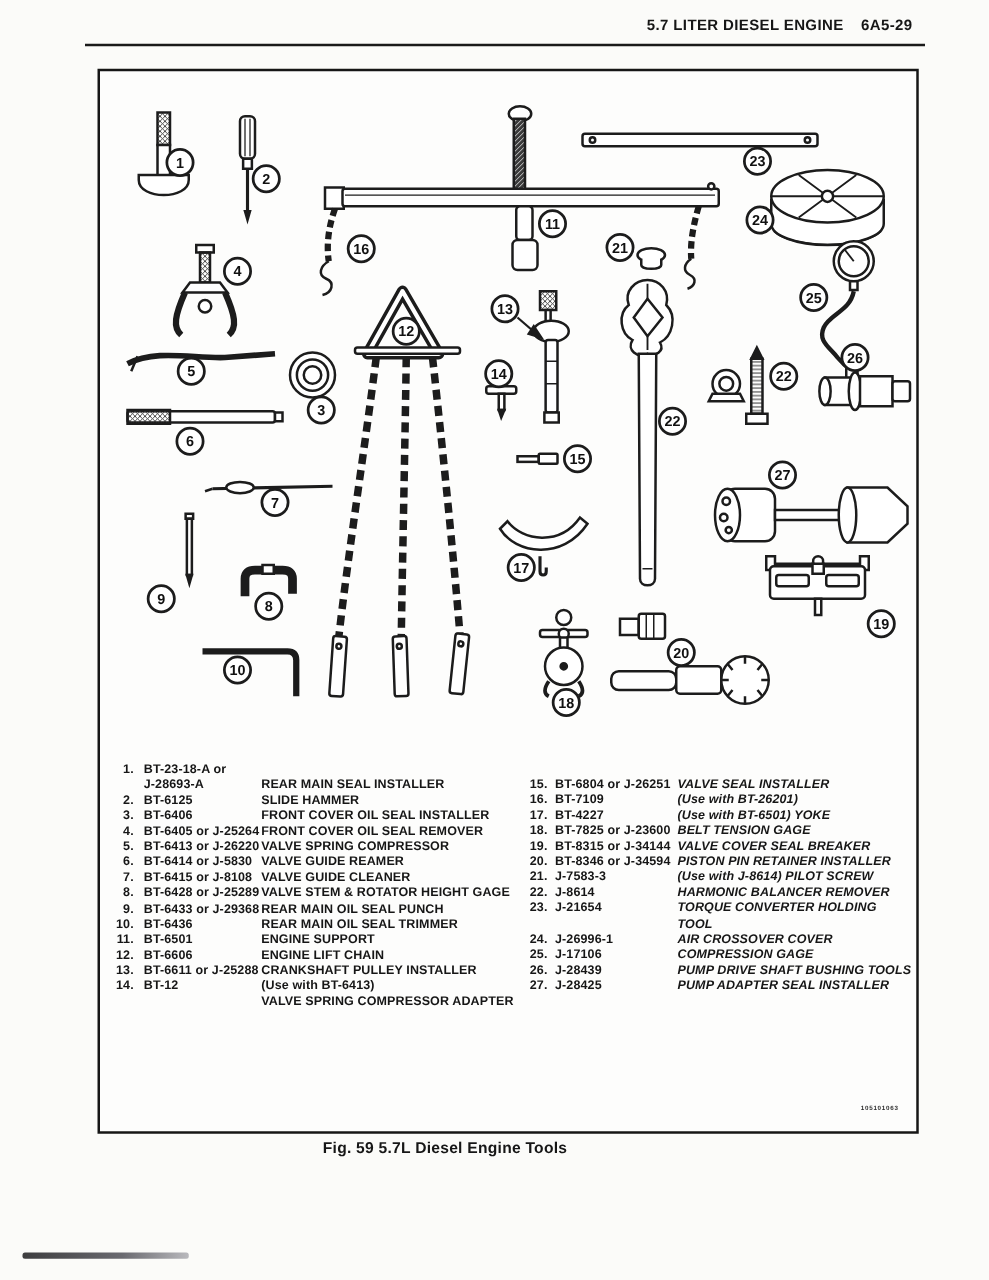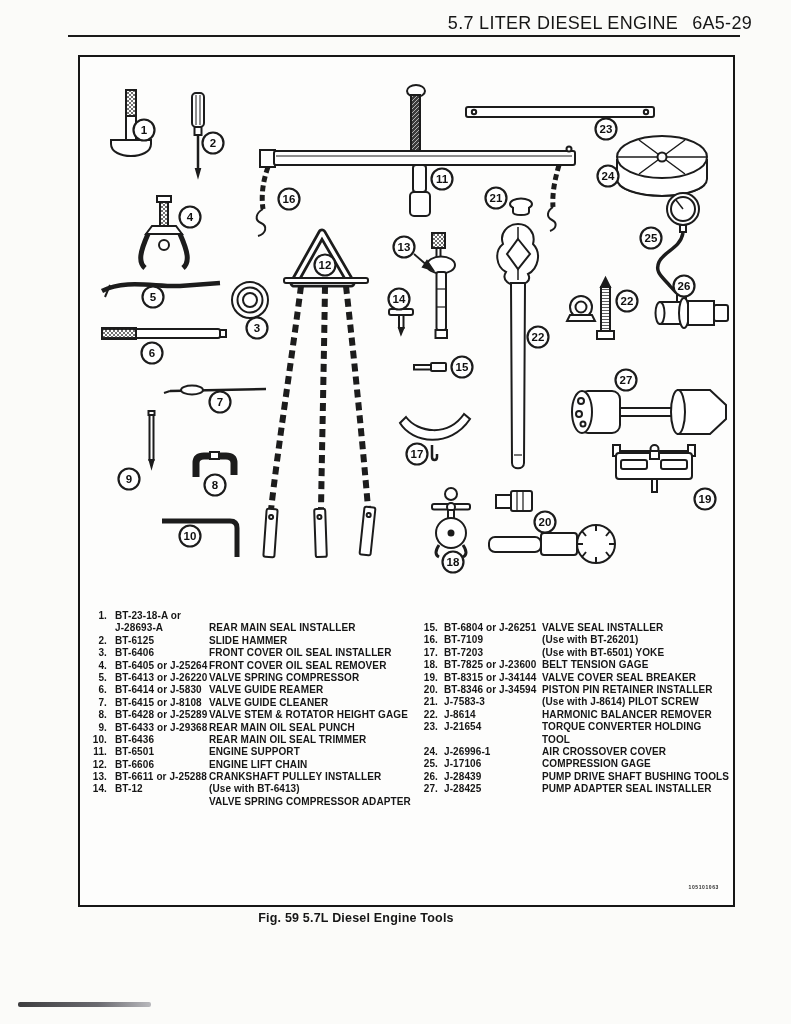--- a/index.html
+++ b/index.html
@@ -3,39 +3,39 @@
 <meta charset="utf-8">
 <style>
   html,body{margin:0;padding:0;}
   body{
     width:791px;height:1024px;position:relative;overflow:hidden;
     background:#fbfbf9;
     font-family:"Liberation Sans", sans-serif;
     color:#161616;
   }
   .hdr{
-    position:absolute;top:13px;right:39px;
-    font-size:18px;font-weight:normal;letter-spacing:.3px;white-space:nowrap;
+    position:absolute;top:13px;right:61px;
+    font-size:12px;font-weight:bold;letter-spacing:.3px;white-space:nowrap;
   }
   .hdr .pgnum{margin-left:14px;}
   .hdr-rule{position:absolute;left:68px;top:35px;width:672px;height:2px;background:#1a1a1a;}
   .figure-box{
     position:absolute;left:78px;top:55px;width:653px;height:848px;
     border:2px solid #161616;background:#fdfdfc;
   }
   .diagram{position:absolute;left:0;top:0;width:653px;height:540px;}
   .plist{position:absolute;font-size:10px;font-weight:bold;letter-spacing:.1px;}
   .plist-left{left:5px;top:553px;width:330px;}
   .plist-right{left:336px;top:565px;width:314px;}
   .prow{height:12.4px;line-height:12.4px;white-space:nowrap;}
   .prow .num{display:inline-block;width:22px;text-align:right;vertical-align:top;}
   .prow .code{display:inline-block;width:86px;margin-left:8px;vertical-align:top;}
   .plist-right .prow .code{width:92px;margin-left:6px;}
   .prow .desc{display:inline-block;margin-left:8px;vertical-align:top;}
-  .plist-right .prow .desc{margin-left:6px;}
+  .plist-right .prow .desc{margin-left:6px;font-style:italic;}
   .print-code{
     position:absolute;right:14px;top:827px;
     font-size:5px;font-weight:bold;letter-spacing:.6px;color:#2b2b2b;
   }
   .caption{
     position:absolute;left:0;top:911px;width:712px;text-align:center;
     font-size:12.5px;font-weight:bold;letter-spacing:.2px;
   }
   .scan-bar{
     position:absolute;left:18px;top:1002px;width:133px;height:5px;border-radius:2px;
@@ -423,21 +423,21 @@
     <div class="prow"><span class="num">11.</span><span class="code">BT-6501</span><span class="desc">ENGINE SUPPORT</span></div>
     <div class="prow"><span class="num">12.</span><span class="code">BT-6606</span><span class="desc">ENGINE LIFT CHAIN</span></div>
     <div class="prow"><span class="num">13.</span><span class="code">BT-6611 or J-25288</span><span class="desc">CRANKSHAFT PULLEY INSTALLER</span></div>
     <div class="prow"><span class="num">14.</span><span class="code">BT-12</span><span class="desc">(Use with BT-6413)</span></div>
     <div class="prow"><span class="num"></span><span class="code"></span><span class="desc">VALVE SPRING COMPRESSOR ADAPTER</span></div>
   </div>
 
   <div class="plist plist-right">
     <div class="prow"><span class="num">15.</span><span class="code">BT-6804 or J-26251</span><span class="desc">VALVE SEAL INSTALLER</span></div>
     <div class="prow"><span class="num">16.</span><span class="code">BT-7109</span><span class="desc">(Use with BT-26201)</span></div>
-    <div class="prow"><span class="num">17.</span><span class="code">BT-7203</span><span class="desc">(Use with BT-6501) YOKE</span></div>
+    <div class="prow"><span class="num">17.</span><span class="code">BT-4227</span><span class="desc">(Use with BT-6501) YOKE</span></div>
     <div class="prow"><span class="num">18.</span><span class="code">BT-7825 or J-23600</span><span class="desc">BELT TENSION GAGE</span></div>
     <div class="prow"><span class="num">19.</span><span class="code">BT-8315 or J-34144</span><span class="desc">VALVE COVER SEAL BREAKER</span></div>
     <div class="prow"><span class="num">20.</span><span class="code">BT-8346 or J-34594</span><span class="desc">PISTON PIN RETAINER INSTALLER</span></div>
     <div class="prow"><span class="num">21.</span><span class="code">J-7583-3</span><span class="desc">(Use with J-8614) PILOT SCREW</span></div>
     <div class="prow"><span class="num">22.</span><span class="code">J-8614</span><span class="desc">HARMONIC BALANCER REMOVER</span></div>
     <div class="prow"><span class="num">23.</span><span class="code">J-21654</span><span class="desc">TORQUE CONVERTER HOLDING</span></div>
     <div class="prow"><span class="num"></span><span class="code"></span><span class="desc">TOOL</span></div>
     <div class="prow"><span class="num">24.</span><span class="code">J-26996-1</span><span class="desc">AIR CROSSOVER COVER</span></div>
     <div class="prow"><span class="num">25.</span><span class="code">J-17106</span><span class="desc">COMPRESSION GAGE</span></div>
     <div class="prow"><span class="num">26.</span><span class="code">J-28439</span><span class="desc">PUMP DRIVE SHAFT BUSHING TOOLS</span></div>

